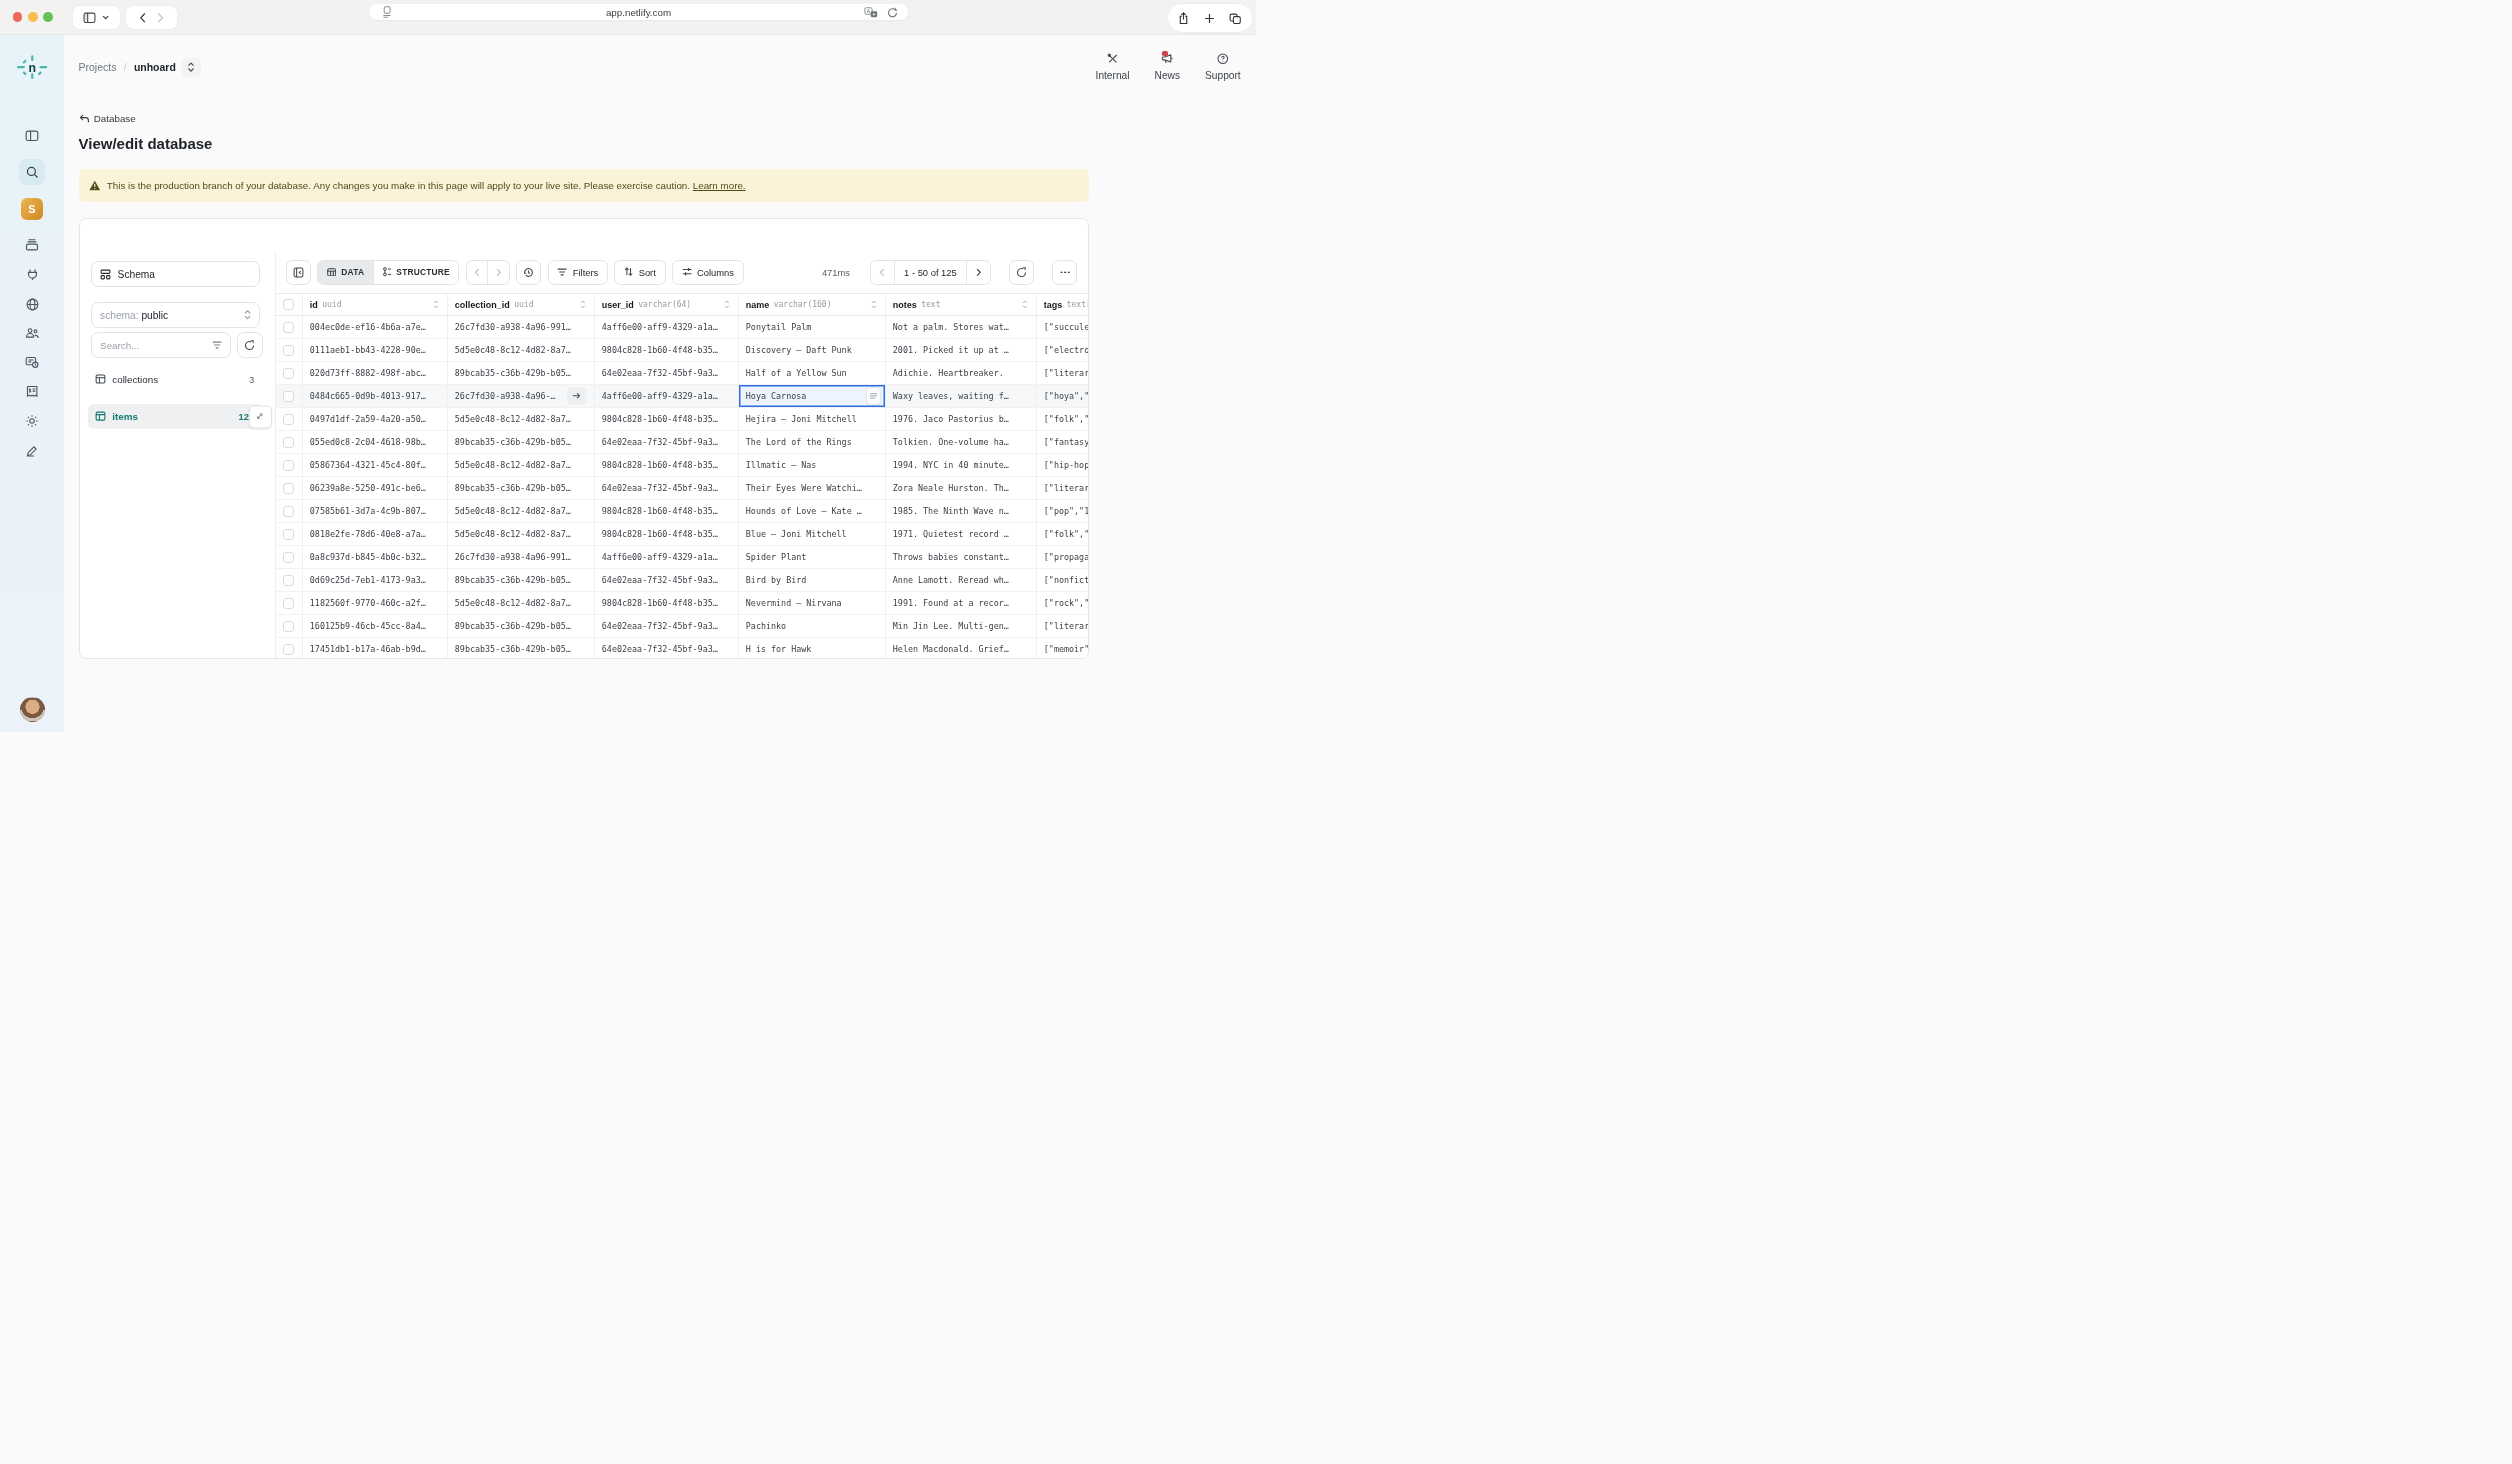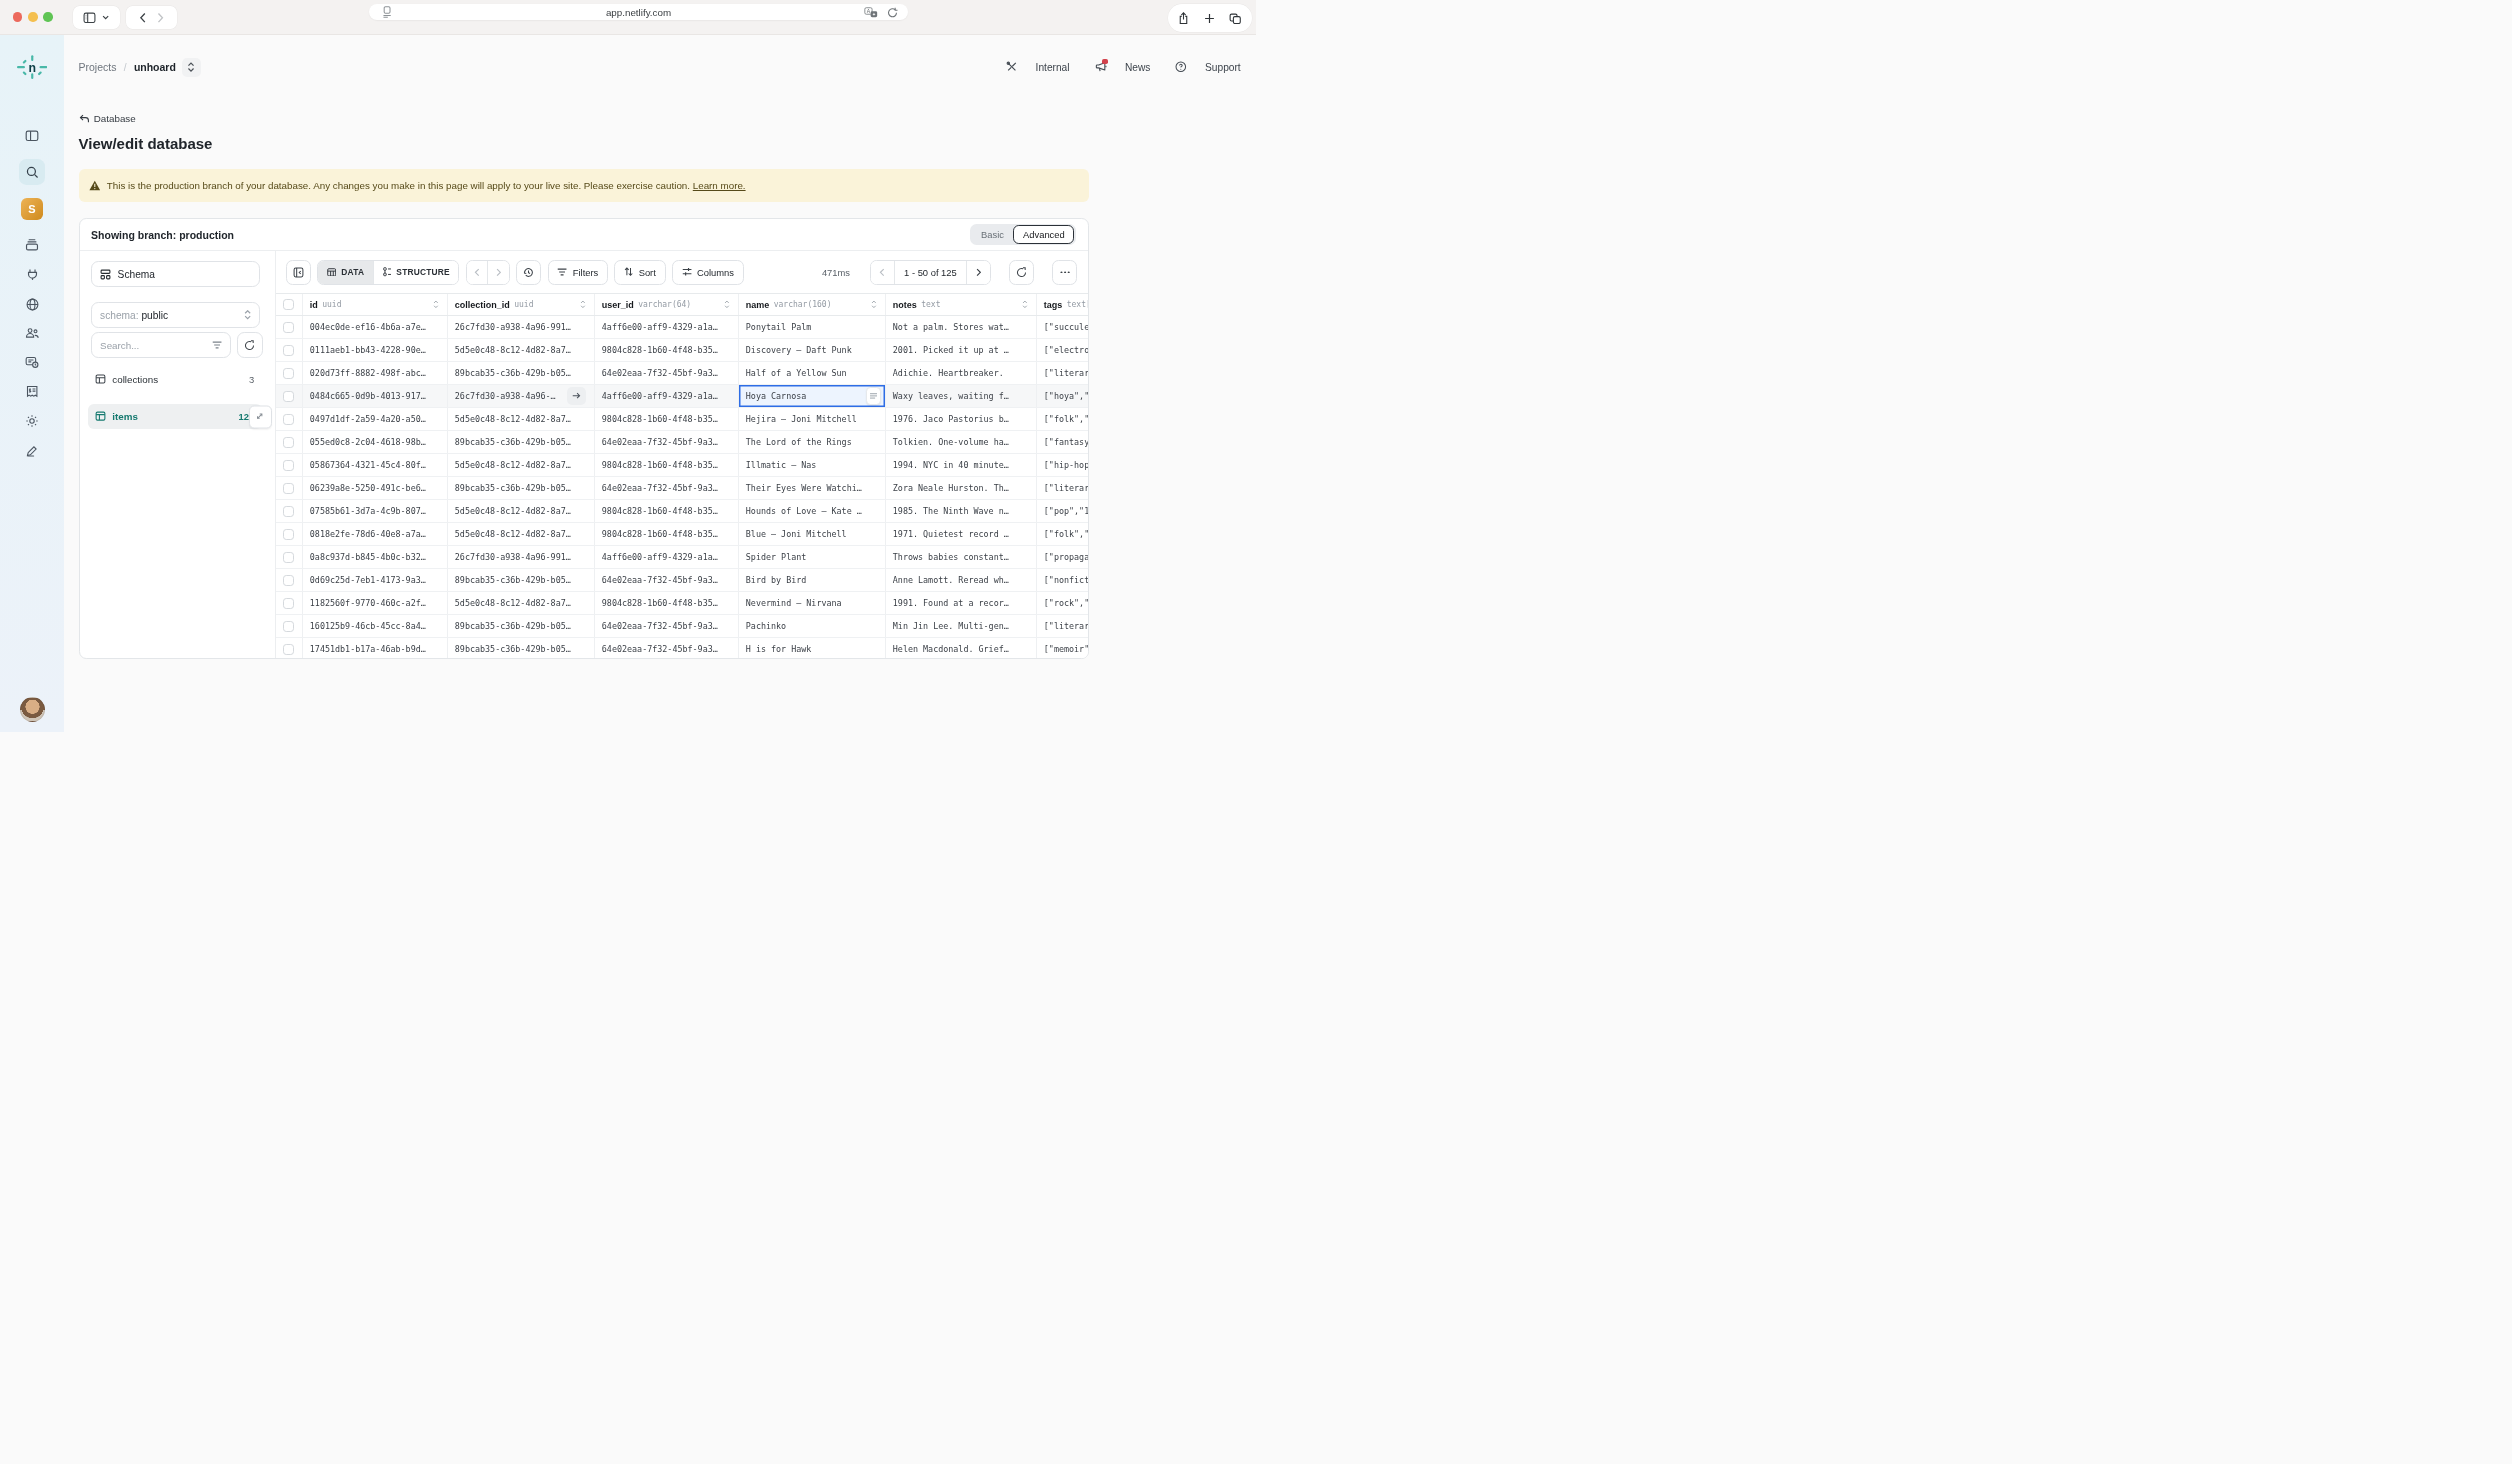--- a/index.html
+++ b/index.html
@@ -29,21 +29,21 @@
   .avatar { width:25px; height:25px; border-radius:50%; background:radial-gradient(circle at 50% 38%, #d9ae85 0 38%, #7a5a40 39% 62%, #cfc4b6 63%); border:0.7px solid rgba(0,0,0,.08); }
 
   
   .main { position:absolute; left:64px; top:35px; right:0; bottom:0; background:#fafafa; }
   .apphead { position:absolute; left:14.5px; right:15.3px; top:22px; height:20.4px; display:flex; align-items:center; }
   .crumb-root { font-size:10.5px; color:#6f767e; }
   .crumb-sep { font-size:10.2px; color:#c3c8cd; margin:0 7.3px; }
   .crumb-proj { font-size:10.5px; font-weight:700; color:#1d2329; }
   .proj-switch { margin-left:5.8px; width:19px; height:19px; border-radius:5.1px; background:#f1f2f3; border:none; display:flex; align-items:center; justify-content:center; }
   .headnav { margin-left:auto; display:flex; align-items:center; gap:25px; }
-  .hn-item { display:flex; align-items:center; gap:18px; font-size:10.2px; color:#3d444c; position:relative; cursor:default; }
+  .hn-item { display:flex; align-items:center; gap:5px; font-size:10.2px; color:#3d444c; position:relative; cursor:default;flex-direction:column; }
   .hn-dot { position:absolute; left:7.3px; top:-2.9px; width:5.8px; height:5.8px; border-radius:1.8px; background:#d2424c; }
 
   .backlink { position:absolute; left:14.5px; top:78px; display:flex; align-items:center; gap:5.1px; font-size:9.8px; color:#343a41; }
   .pagetitle { position:absolute; left:14.5px; top:100px; font-size:15px; font-weight:700; color:#20252b; }
 
   .warnbar { position:absolute; left:14.5px; top:134px; width:1010px; height:33px; background:#faf3d9; border-radius:5.8px; display:flex; align-items:center; padding:0 10.2px; gap:6.5px; }
   .warnbar .wtxt { font-size:9.8px; color:#564a19; }
   .warnbar a { color:#564a19; text-decoration:underline; }
 
   
@@ -357,27 +357,20 @@
     <svg width="11.6" height="11" viewBox="0 0 16 15">
         <path d="M8 .8 15.4 14H.6z" fill="#564a19"></path>
         <path d="M8 5.2v4.2" stroke="#faf3d9" stroke-width="1.5"></path>
         <circle cx="8" cy="11.7" r=".9" fill="#faf3d9"></circle>
       </svg>
     <span class="wtxt"><span>This is the production branch of your database. Any changes you make in this page will apply to your live site. Please exercise caution.</span>
       <a href="#">Learn more.</a></span>
   </div>
 
   <div class="card">
-    <div class="card-head">
-      <span class="branch">Showing branch: production</span>
-      <div class="modeswitch">
-        <button class="mode">Basic</button>
-        <button class="mode active">Advanced</button>
-      </div>
-    </div>
 
     <div class="card-body">
 
       <div class="lpanel">
         <button class="ctl schema-btn">
           <svg width="11" height="11" viewBox="0 0 15 15" fill="none" stroke="#272c31" stroke-width="1.5">
               <rect x="1.5" y="1.5" width="12" height="4.5" rx="1.2"></rect>
               <rect x="1.5" y="9" width="4.5" height="4.5" rx="1.2"></rect>
               <rect x="9" y="9" width="4.5" height="4.5" rx="1.2"></rect>
             </svg>

